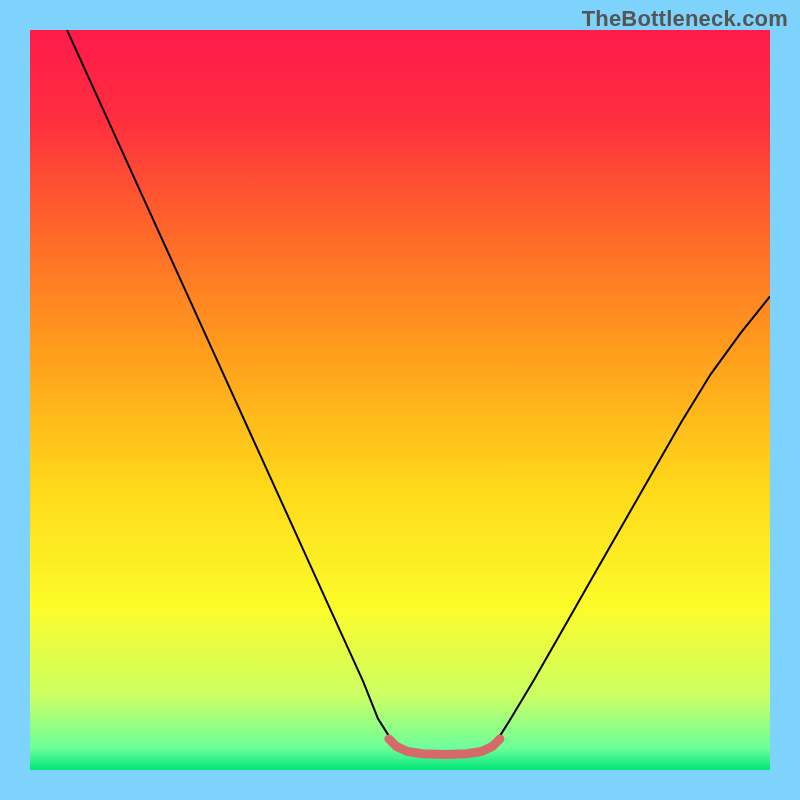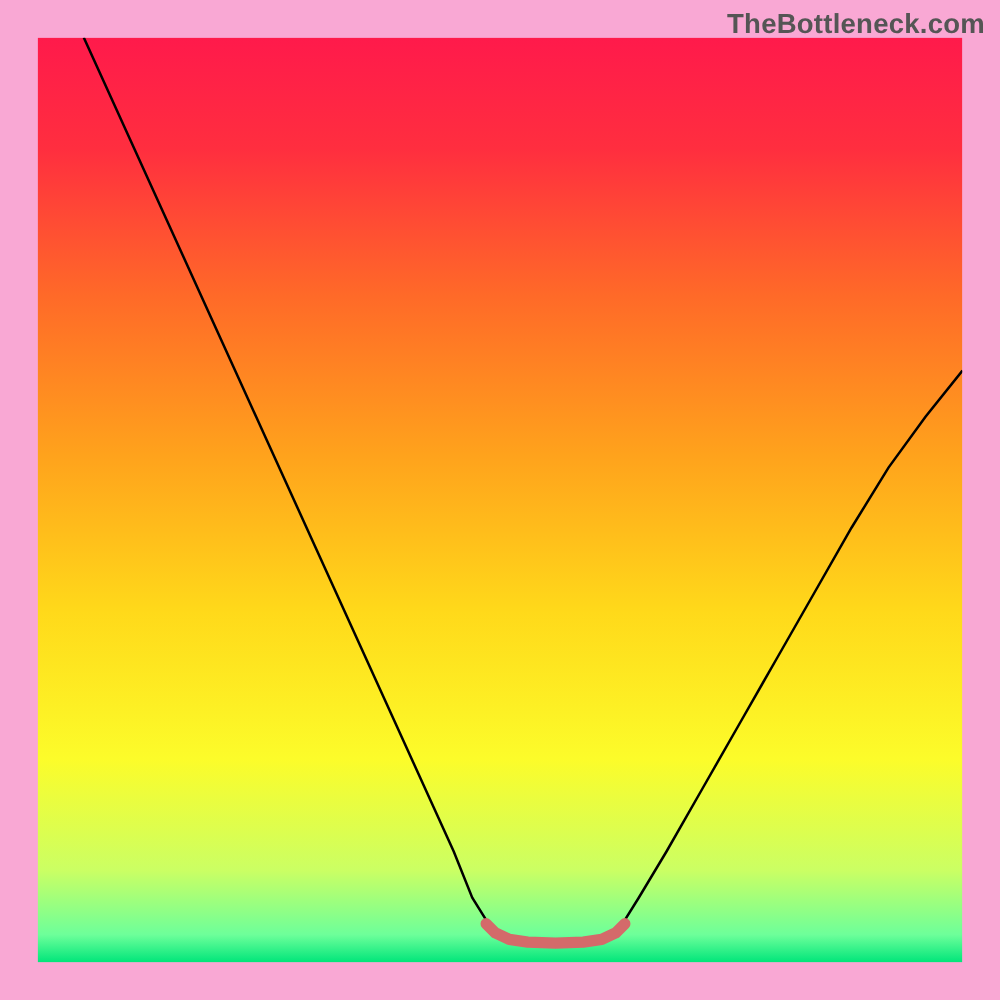--- a/index.html
+++ b/index.html
@@ -8,21 +8,21 @@
     width: 800px;
     height: 800px;
     overflow: hidden;
     background: #000;
     font-family: Arial, Helvetica, sans-serif;
   }
   .frame {
     position: relative;
     width: 800px;
     height: 800px;
-    background: #f9a8d4;
+    background: #7dd3fc;
   }
   .watermark {
     position: absolute;
     top: 6px;
     right: 12px;
     color: #555;
     font-size: 22px;
     font-weight: 600;
     letter-spacing: 0.2px;
     z-index: 50;

